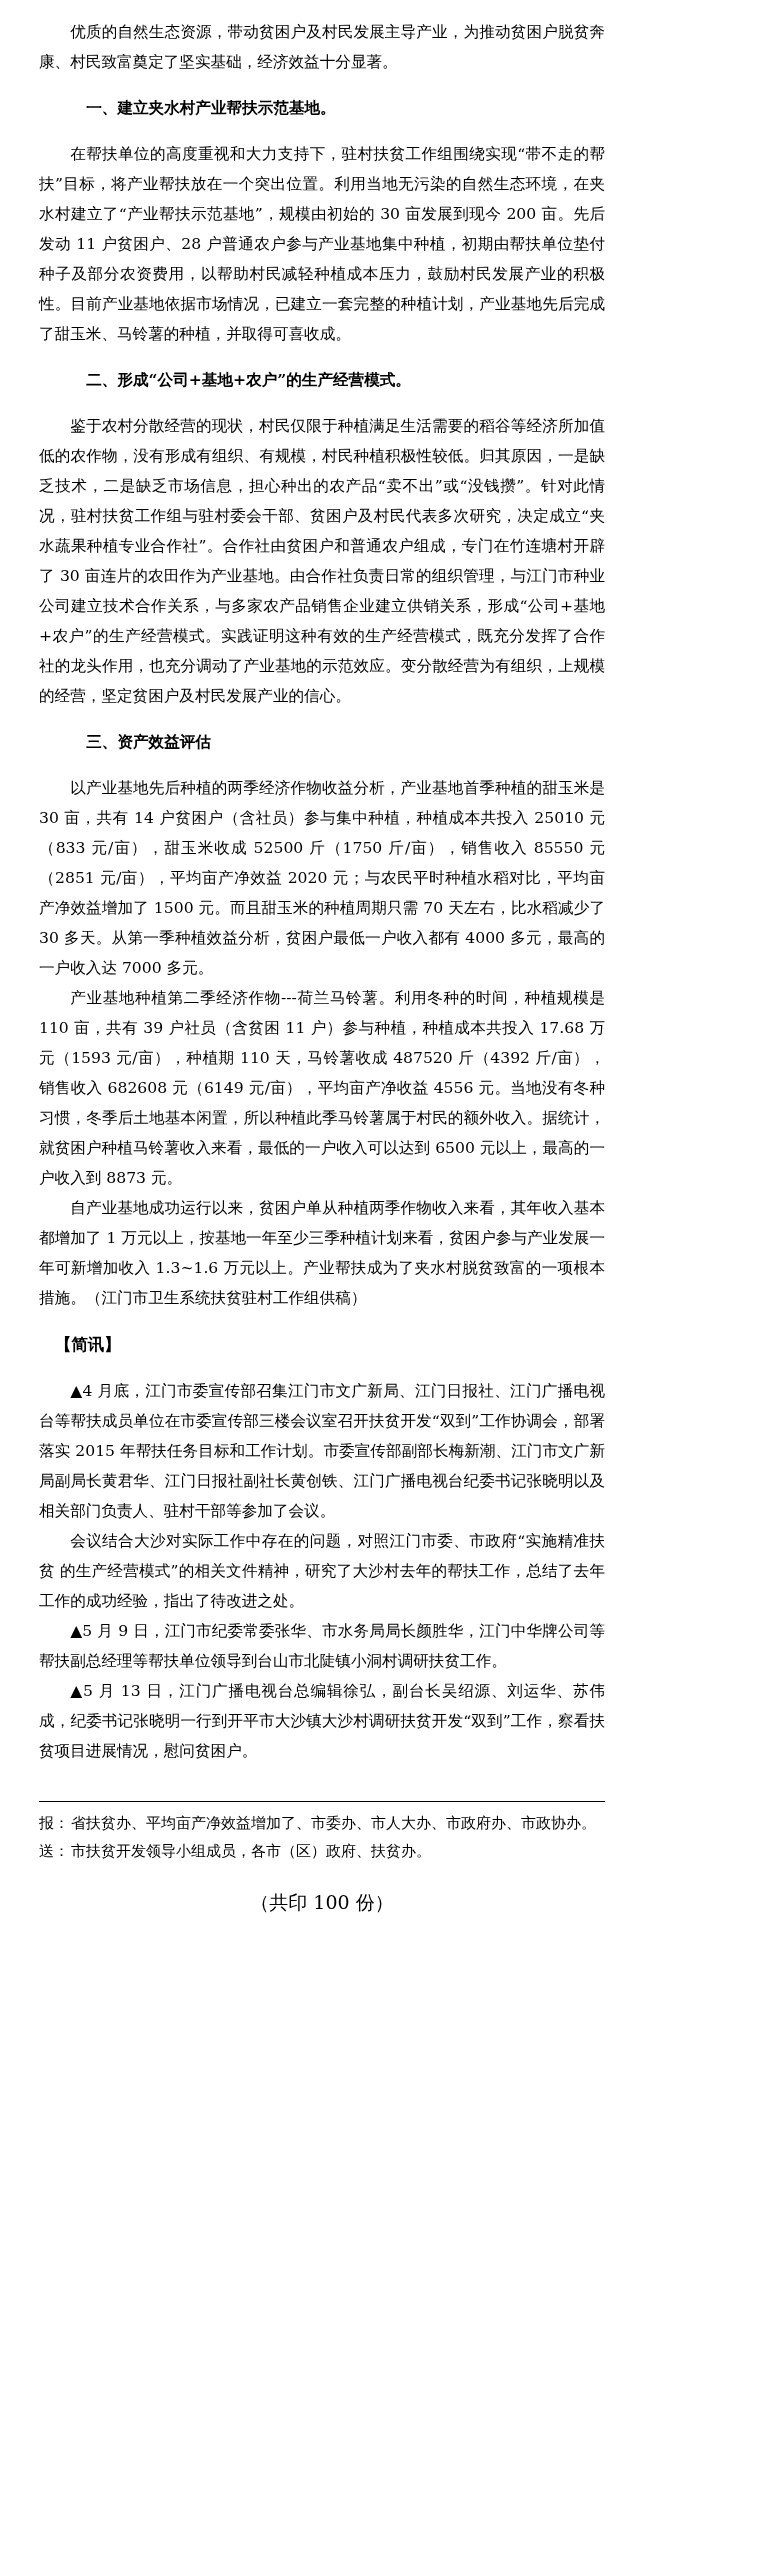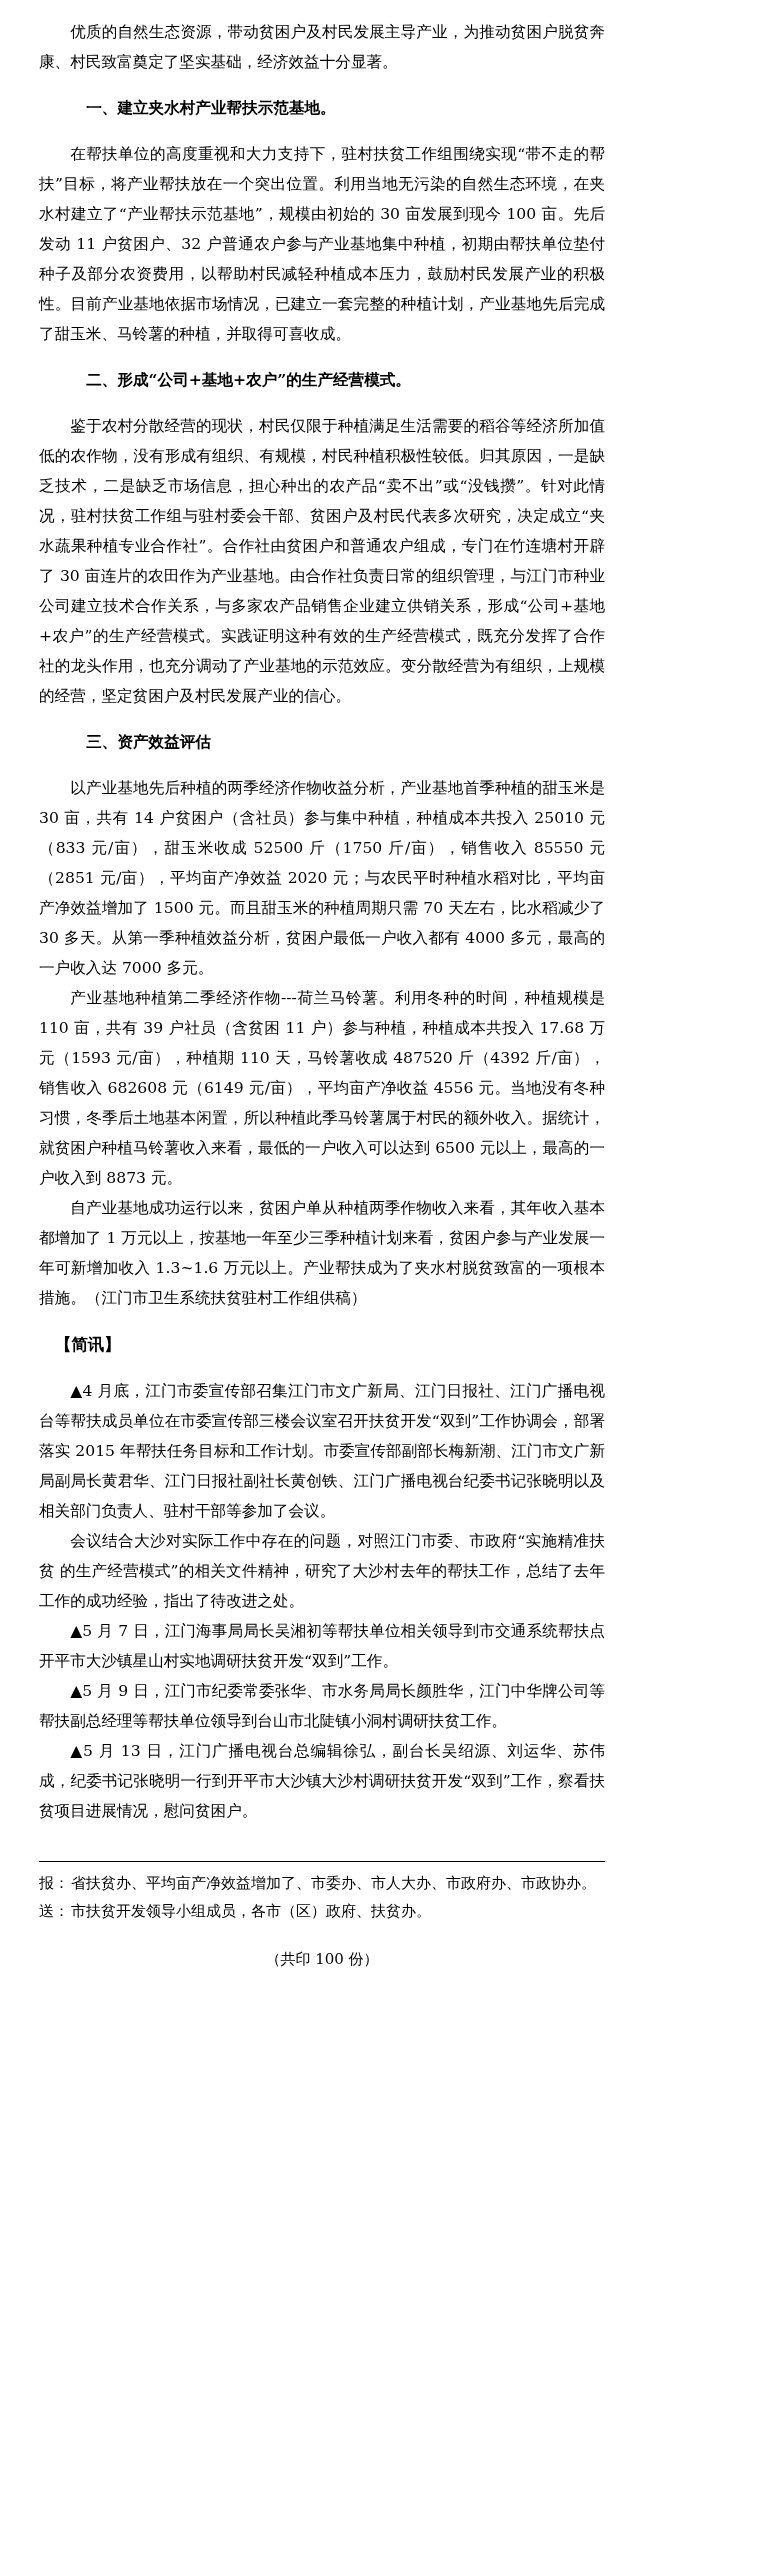--- a/index.html
+++ b/index.html
@@ -65,46 +65,45 @@
   .footer-text {
     flex: 1 1 auto;
     padding-left: 1.9px;
   }
   .footer-row.second {
     margin-top: 1.9px;
   }
   .print-count {
     text-align: center;
     margin-top: 25px;
-    font-size: 15px;
+    font-size: 19px;
     font-family: "DejaVu Serif", "Liberation Serif", serif;
   }
 </style>
 </head>
 <body>
 
 <div class="page">
 
   <div class="doc-body">
 
     <p class="para">优质的自然生态资源，带动贫困户及村民发展主导产业，为推动贫困户脱贫奔康、村民致富奠定了坚实基础，经济效益十分显著。</p>
     <p class="heading">一、建立夹水村产业帮扶示范基地。</p>
-    <p class="para">在帮扶单位的高度重视和大力支持下，驻村扶贫工作组围绕实现“带不走的帮扶”目标，将产业帮扶放在一个突出位置。利用当地无污染的自然生态环境，在夹水村建立了“产业帮扶示范基地”，规模由初始的 30 亩发展到现今 100 亩。先后发动 11 户贫困户、32 户普通农户参与产业基地集中种植，初期由帮扶单位垫付种子及部分农资费用，以帮助村民减轻种植成本压力，鼓励村民发展产业的积极性。目前产业基地依据市场情况，已建立一套完整的种植计划，产业基地先后完成了甜玉米、马铃薯的种植，并取得可喜收成。</p>
+    <p class="para">在帮扶单位的高度重视和大力支持下，驻村扶贫工作组围绕实现“带不走的帮扶”目标，将产业帮扶放在一个突出位置。利用当地无污染的自然生态环境，在夹水村建立了“产业帮扶示范基地”，规模由初始的 30 亩发展到现今 200 亩。先后发动 11 户贫困户、28 户普通农户参与产业基地集中种植，初期由帮扶单位垫付种子及部分农资费用，以帮助村民减轻种植成本压力，鼓励村民发展产业的积极性。目前产业基地依据市场情况，已建立一套完整的种植计划，产业基地先后完成了甜玉米、马铃薯的种植，并取得可喜收成。</p>
     <p class="heading">二、形成“公司+基地+农户”的生产经营模式。</p>
     <p class="para">鉴于农村分散经营的现状，村民仅限于种植满足生活需要的稻谷等经济所加值低的农作物，没有形成有组织、有规模，村民种植积极性较低。归其原因，一是缺乏技术，二是缺乏市场信息，担心种出的农产品“卖不出”或“没钱攒”。针对此情况，驻村扶贫工作组与驻村委会干部、贫困户及村民代表多次研究，决定成立“夹水蔬果种植专业合作社”。合作社由贫困户和普通农户组成，专门在竹连塘村开辟了 30 亩连片的农田作为产业基地。由合作社负责日常的组织管理，与江门市种业公司建立技术合作关系，与多家农产品销售企业建立供销关系，形成“公司+基地+农户”的生产经营模式。实践证明这种有效的生产经营模式，既充分发挥了合作社的龙头作用，也充分调动了产业基地的示范效应。变分散经营为有组织，上规模的经营，坚定贫困户及村民发展产业的信心。</p>
     <p class="heading">三、资产效益评估</p>
     <p class="para">以产业基地先后种植的两季经济作物收益分析，产业基地首季种植的甜玉米是 30 亩，共有 14 户贫困户（含社员）参与集中种植，种植成本共投入 25010 元（833 元/亩），甜玉米收成 52500 斤（1750 斤/亩），销售收入 85550 元（2851 元/亩），平均亩产净效益 2020 元；与农民平时种植水稻对比，平均亩产净效益增加了 1500 元。而且甜玉米的种植周期只需 70 天左右，比水稻减少了 30 多天。从第一季种植效益分析，贫困户最低一户收入都有 4000 多元，最高的一户收入达 7000 多元。</p>
     <p class="para">产业基地种植第二季经济作物---荷兰马铃薯。利用冬种的时间，种植规模是 110 亩，共有 39 户社员（含贫困 11 户）参与种植，种植成本共投入 17.68 万元（1593 元/亩），种植期 110 天，马铃薯收成 487520 斤（4392 斤/亩），销售收入 682608 元（6149 元/亩），平均亩产净收益 4556 元。当地没有冬种习惯，冬季后土地基本闲置，所以种植此季马铃薯属于村民的额外收入。据统计，就贫困户种植马铃薯收入来看，最低的一户收入可以达到 6500 元以上，最高的一户收入到 8873 元。</p>
     <p class="para">自产业基地成功运行以来，贫困户单从种植两季作物收入来看，其年收入基本都增加了 1 万元以上，按基地一年至少三季种植计划来看，贫困户参与产业发展一年可新增加收入 1.3~1.6 万元以上。产业帮扶成为了夹水村脱贫致富的一项根本措施。（江门市卫生系统扶贫驻村工作组供稿）</p>
 
     <p class="bracket-title">【简讯】</p>
 
     <p class="para">▲4 月底，江门市委宣传部召集江门市文广新局、江门日报社、江门广播电视台等帮扶成员单位在市委宣传部三楼会议室召开扶贫开发“双到”工作协调会，部署落实 2015 年帮扶任务目标和工作计划。市委宣传部副部长梅新潮、江门市文广新局副局长黄君华、江门日报社副社长黄创铁、江门广播电视台纪委书记张晓明以及相关部门负责人、驻村干部等参加了会议。</p>
     <p class="para">会议结合大沙对实际工作中存在的问题，对照江门市委、市政府“实施精准扶贫 的生产经营模式”的相关文件精神，研究了大沙村去年的帮扶工作，总结了去年工作的成功经验，指出了待改进之处。</p>
-    <p class="para">▲5 月 7 日，江门海事局局长吴湘初等帮扶单位相关领导到市交通系统帮扶点开平市大沙镇星山村实地调研扶贫开发“双到”工作。</p>
     <p class="para">▲5 月 9 日，江门市纪委常委张华、市水务局局长颜胜华，江门中华牌公司等帮扶副总经理等帮扶单位领导到台山市北陡镇小洞村调研扶贫工作。</p>
     <p class="para">▲5 月 13 日，江门广播电视台总编辑徐弘，副台长吴绍源、刘运华、苏伟成，纪委书记张晓明一行到开平市大沙镇大沙村调研扶贫开发“双到”工作，察看扶贫项目进展情况，慰问贫困户。</p>
 
   </div>
 
   <div class="footer-block">
     <hr class="rule">
     <div class="footer-row">
       <span class="footer-label">报：</span>
       <span class="footer-text">省扶贫办、平均亩产净效益增加了、市委办、市人大办、市政府办、市政协办。</span>

